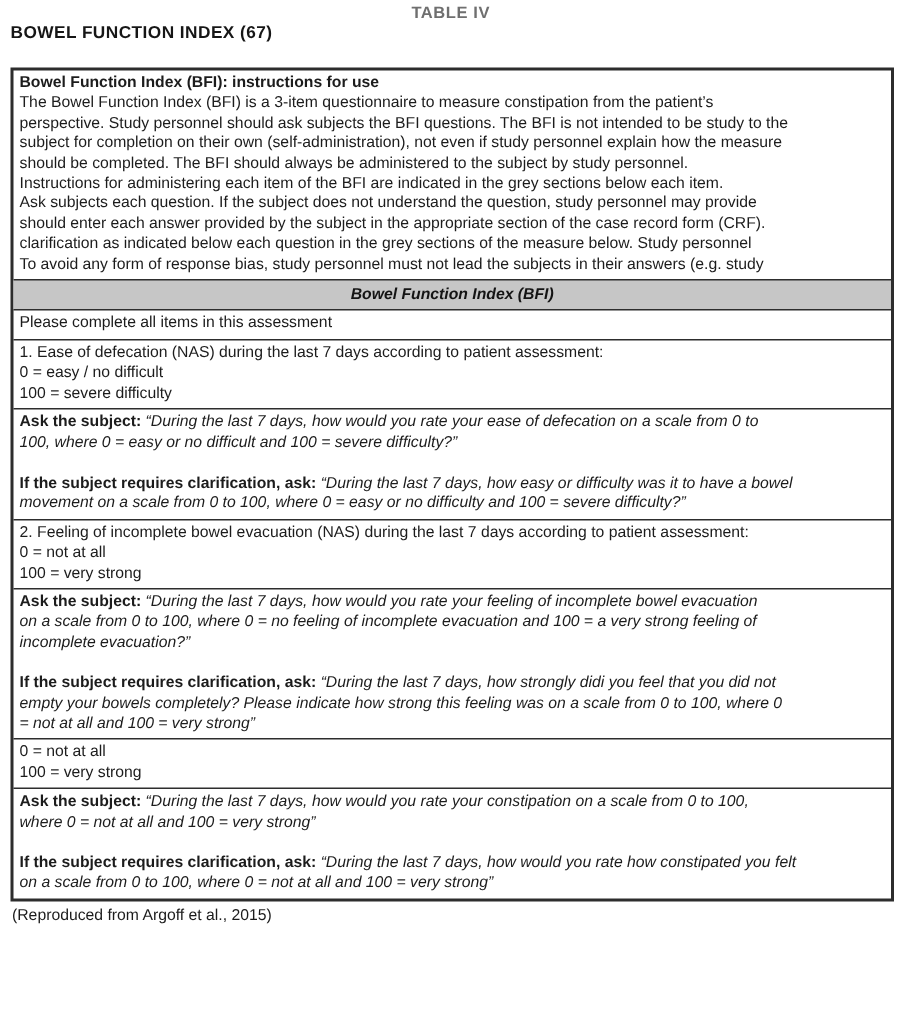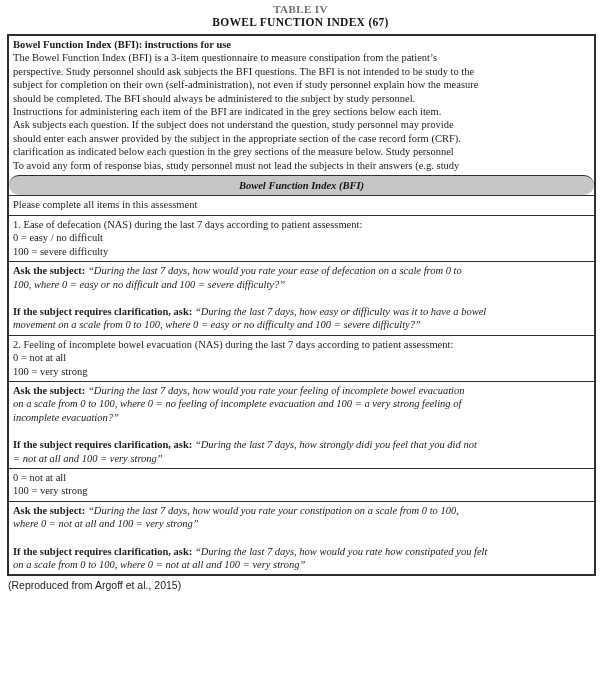--- a/index.html
+++ b/index.html
@@ -4,49 +4,48 @@
 <style>
   html,body{margin:0;padding:0;background:#ffffff;}
   body{
     width:600px;height:674px;
     font-family:"Liberation Sans", sans-serif;
     color:#1c1c1c;
   }
   .doc{padding:3px 6px 0 7px;}
 
   
-  .title-block{margin-bottom:5px;font-family:Liberation Serif, serif;}
+  .title-block{margin-bottom:16px;}
   .kicker{
     text-align:center;color:#6f6f6f;font-size:11px;font-weight:bold;
     letter-spacing:.4px;line-height:13px;
   }
   .main-title{
-    text-align:center;color:#161616;font-size:11.5px;font-weight:bold;
+    text-align:left;color:#161616;font-size:11.5px;font-weight:bold;
     letter-spacing:.3px;line-height:13px;
   }
 
   
   .bfi-table{
     border:2px solid #2d2d2d;
     width:585px;
     background:#ffffff;
   }
   .row{
     border-top:1px solid #2d2d2d;
     padding:2px 4px 3px 4px;
-    font-size:10.5px;line-height:13.4px;font-family:Liberation Serif, serif;
+    font-size:10.5px;line-height:13.4px;
   }
   .row.first{border-top:none;}
   .row.band{
     background:#c6c6c6;
     text-align:center;
     font-weight:bold;font-style:italic;
     padding:3px 4px;
     color:#141414;
-    border-radius:10px;
   }
   .line{white-space:nowrap;}
   .b{font-weight:bold;}
   .i{font-style:italic;}
   .anchors{}
   .clarify-block{margin-top:14px;}
   .instr-heading{font-weight:bold;}
 
   .footer-note{
     font-size:10.5px;line-height:13px;
@@ -110,20 +109,21 @@
     </div>
 
     <div class="row">
       <div>
         <div class="line"><span class="b">Ask the subject:</span> <span class="i">“During the last 7 days, how would you rate your feeling of incomplete bowel evacuation</span></div>
         <div class="line i">on a scale from 0 to 100, where 0 = no feeling of incomplete evacuation and 100 = a very strong feeling of</div>
         <div class="line i">incomplete evacuation?”</div>
       </div>
       <div class="clarify-block">
         <div class="line"><span class="b">If the subject requires clarification, ask:</span> <span class="i">“During the last 7 days, how strongly didi you feel that you did not</span></div>
+        <div class="line i">empty your bowels completely? Please indicate how strong this feeling was on a scale from 0 to 100, where 0</div>
         <div class="line i">= not at all and 100 = very strong”</div>
       </div>
     </div>
 
     <div class="row">
       <div class="anchors">
         <div class="line">0 = not at all</div>
         <div class="line">100 = very strong</div>
       </div>
     </div>

